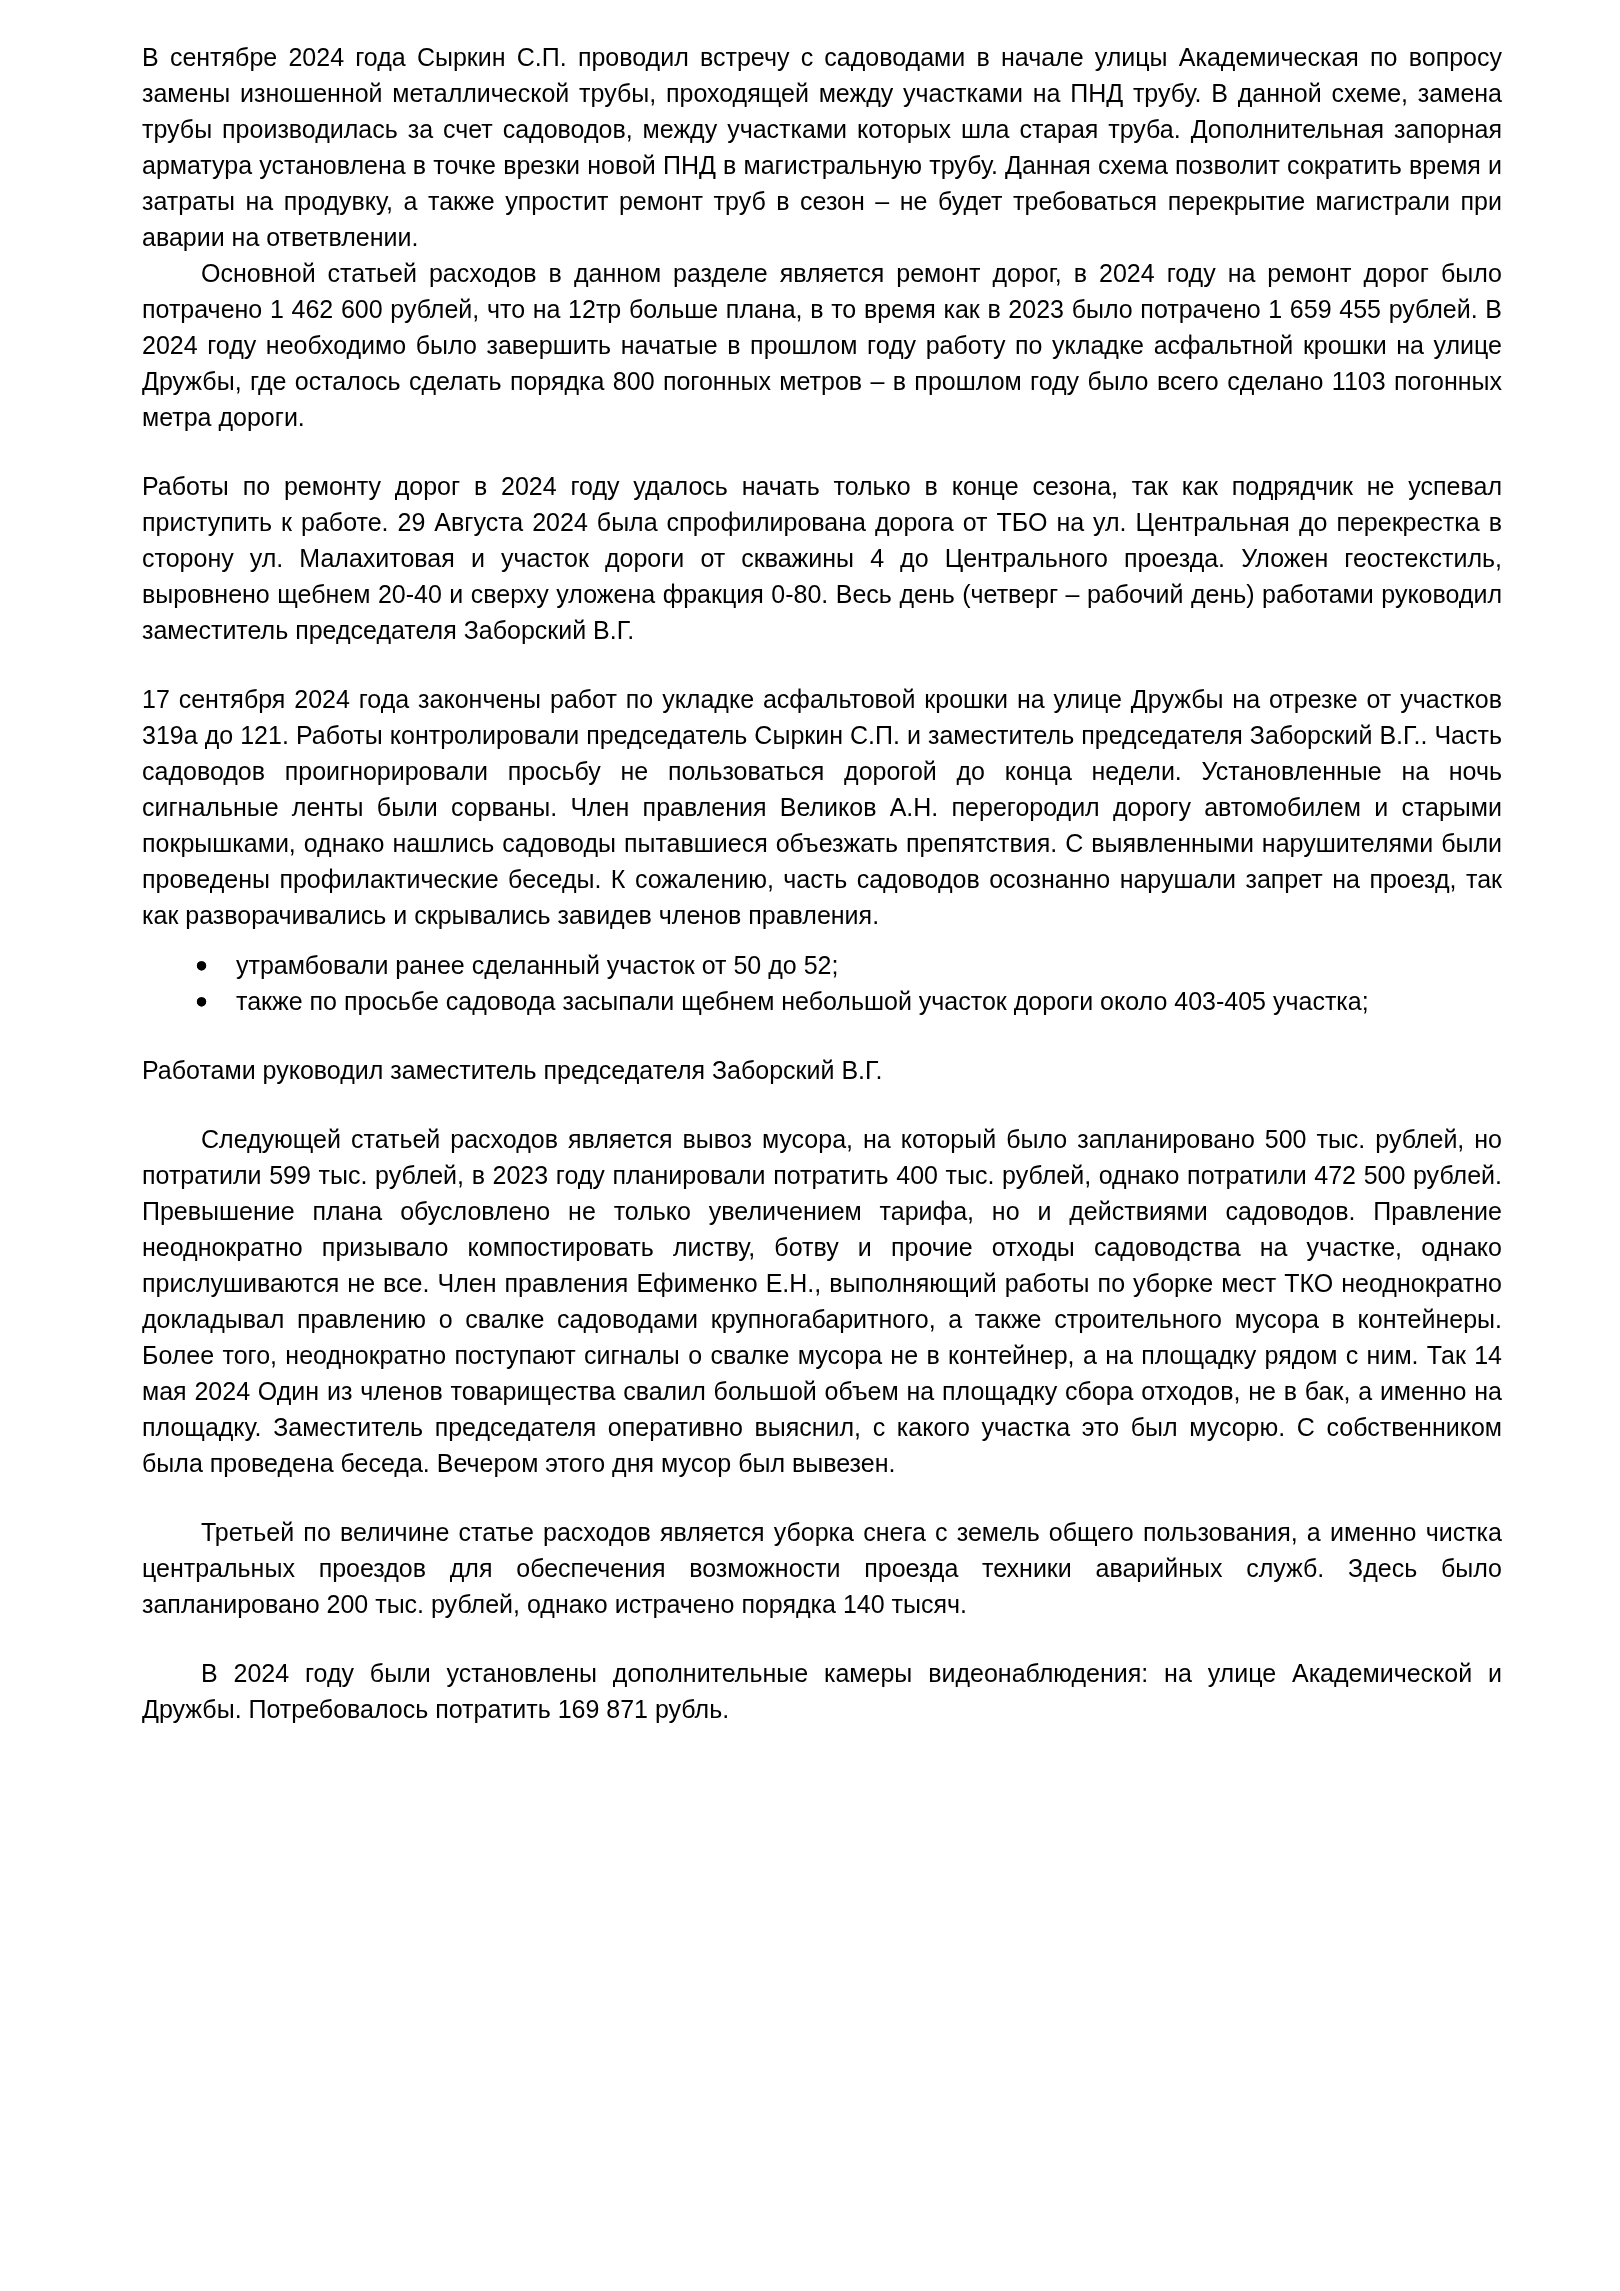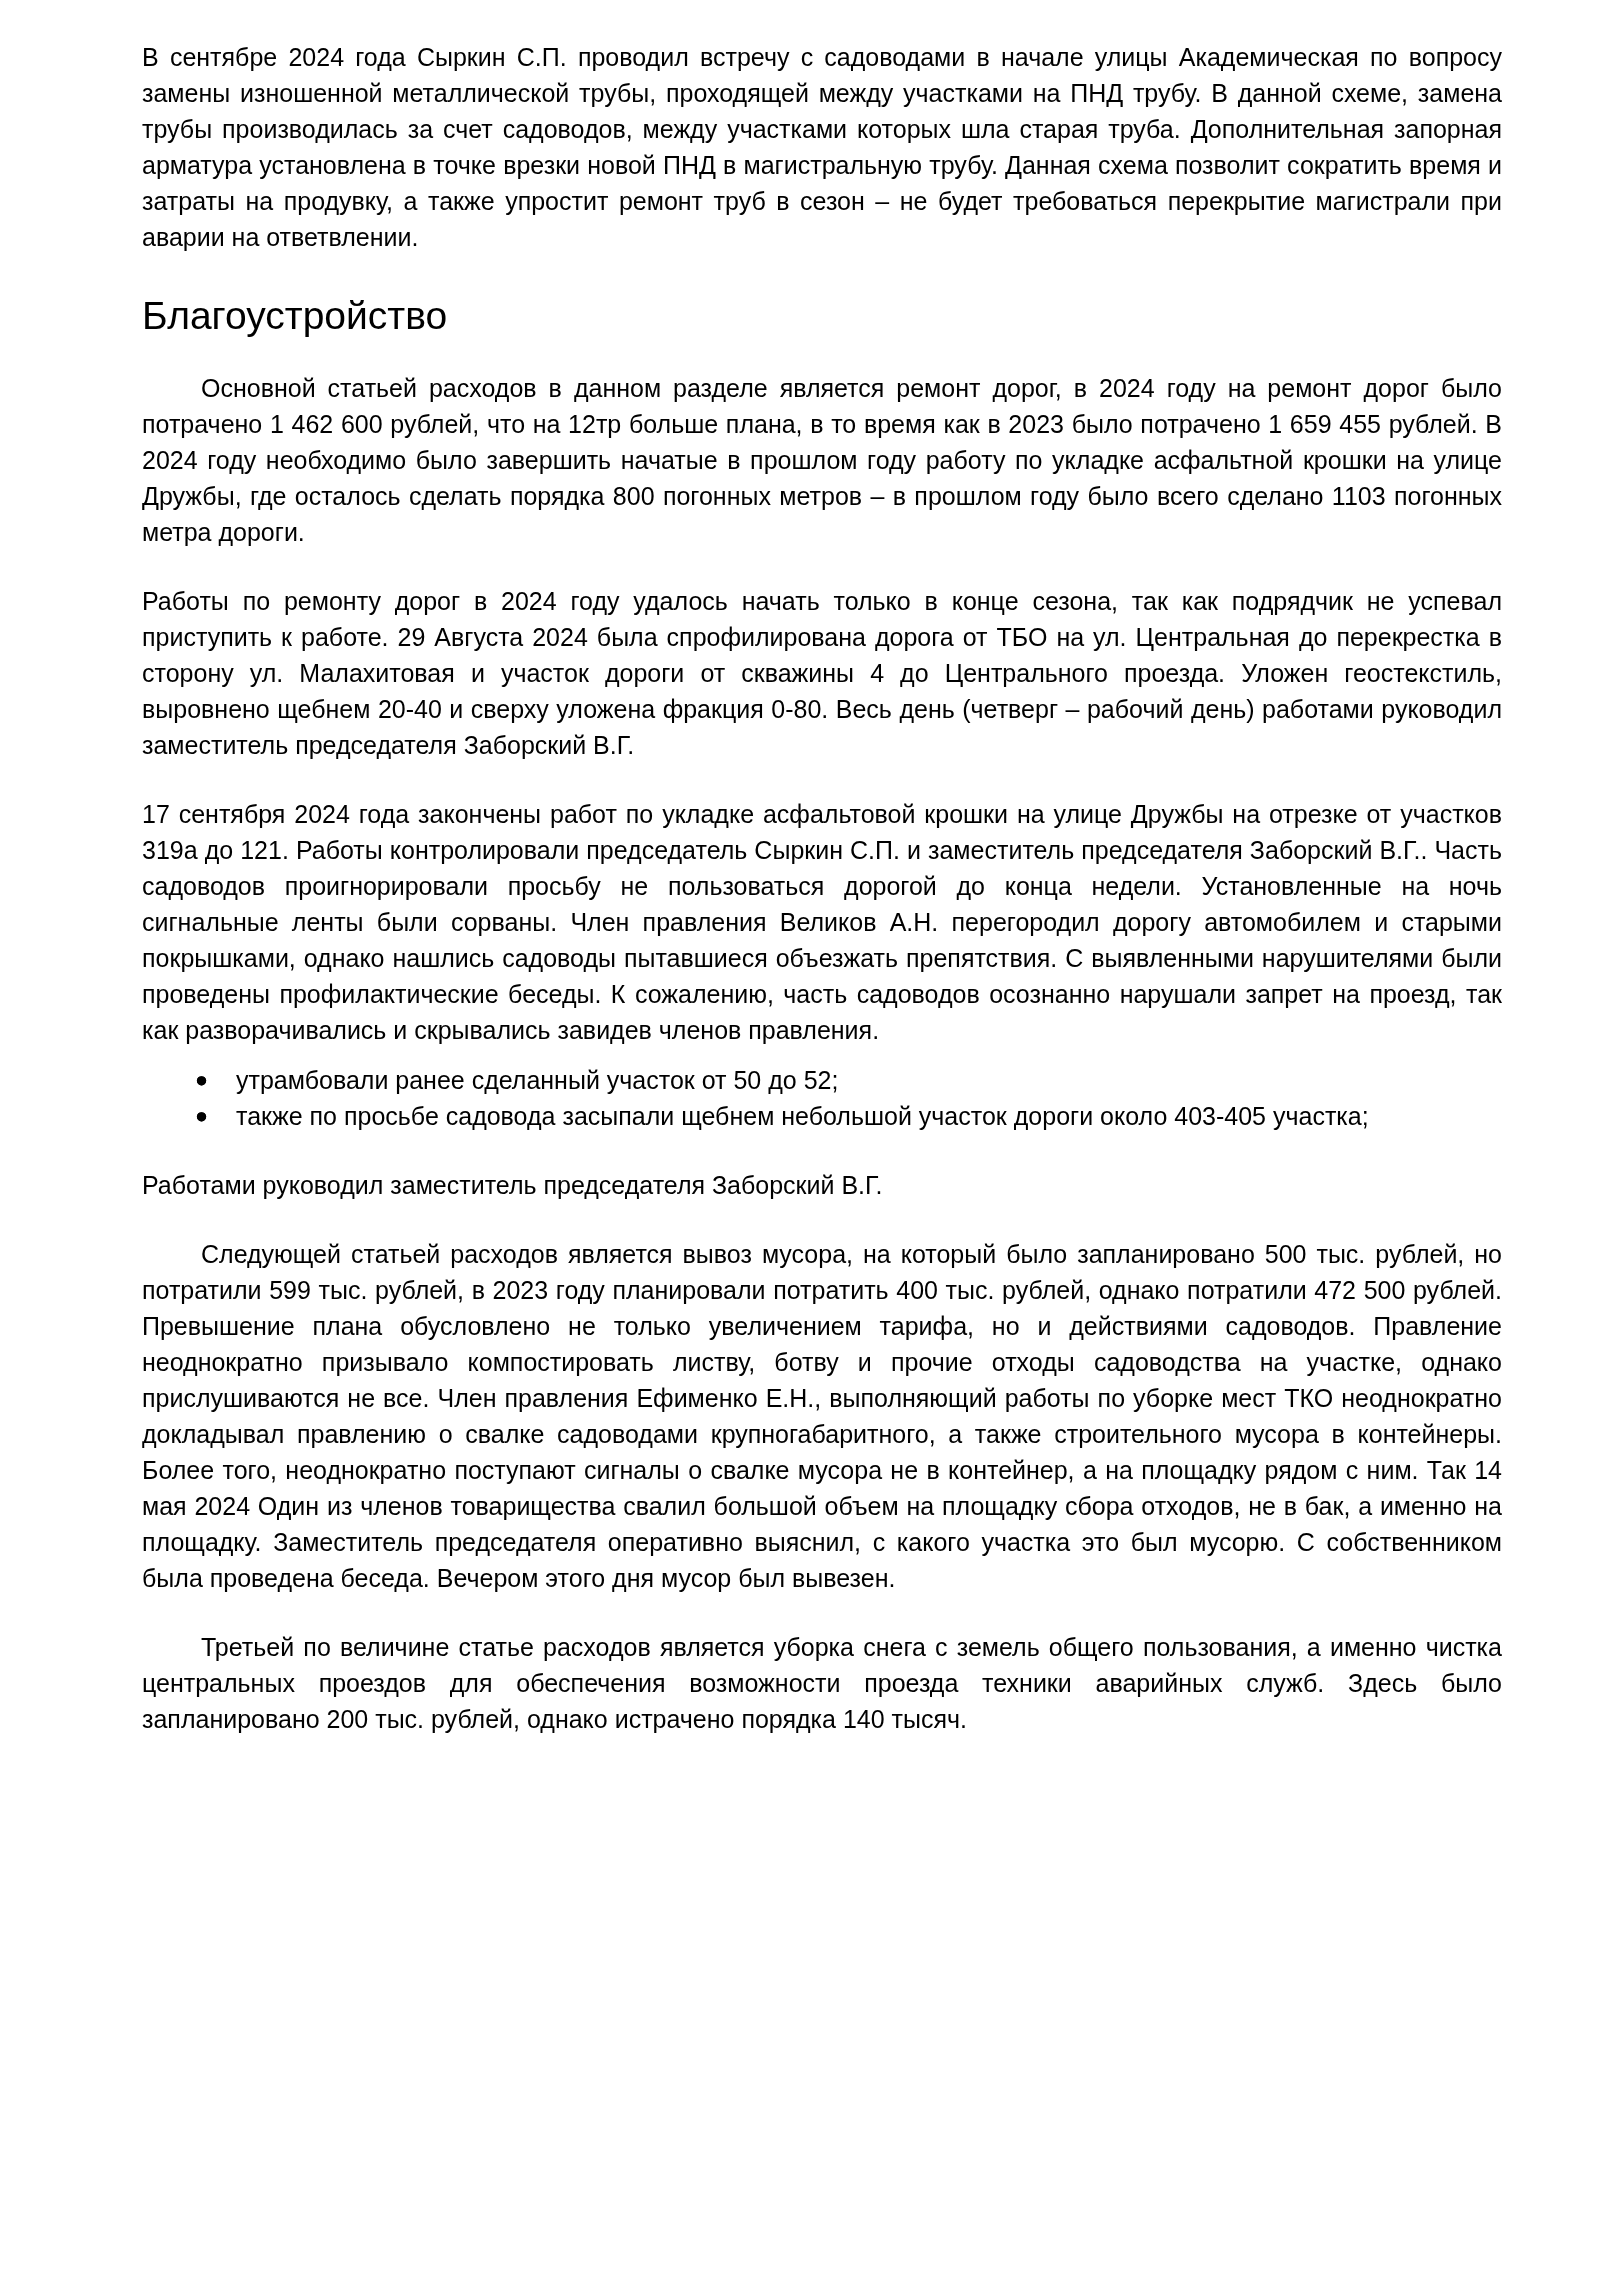--- a/index.html
+++ b/index.html
@@ -56,21 +56,20 @@
       font-size: 21.6px;
     }
   </style>
 </head>
 <body>
 
 <div class="page">
 
   <p>В сентябре 2024 года Сыркин С.П. проводил встречу с садоводами в начале улицы Академическая по вопросу замены изношенной металлической трубы, проходящей между участками на ПНД трубу. В данной схеме, замена трубы производилась за счет садоводов, между участками которых шла старая труба. Дополнительная запорная арматура установлена в точке врезки новой ПНД в магистральную трубу. Данная схема позволит сократить время и затраты на продувку, а также упростит ремонт труб в сезон – не будет требоваться перекрытие магистрали при аварии на ответвлении.</p>
 
-  <h2 class="heading">Благоустройство</h2>
 
   <p class="indent">Основной статьей расходов в данном разделе является ремонт дорог, в 2024 году на ремонт дорог было потрачено 1 462 600 рублей, что на 12тр больше плана, в то время как в 2023 было потрачено 1 659 455 рублей. В 2024  году необходимо было завершить начатые в прошлом году работу по укладке асфальтной крошки на улице Дружбы, где осталось сделать порядка 800 погонных метров – в прошлом году было всего сделано 1103 погонных метра дороги.</p>
 
   <p class="gap">Работы по ремонту дорог в 2024 году удалось начать только в конце сезона, так как подрядчик не успевал приступить к работе. 29 Августа 2024 была спрофилирована дорога от ТБО на ул. Центральная до перекрестка в сторону ул. Малахитовая  и участок дороги от скважины 4 до Центрального проезда. Уложен геостекстиль, выровнено щебнем 20-40 и сверху уложена фракция 0-80. Весь день (четверг – рабочий день) работами руководил заместитель председателя Заборский В.Г.</p>
 
   <p class="gap">17 сентября 2024 года закончены работ по укладке асфальтовой крошки на улице Дружбы на отрезке от участков 319а до 121. Работы контролировали председатель Сыркин С.П. и заместитель председателя Заборский В.Г.. Часть садоводов проигнорировали просьбу не пользоваться дорогой до конца недели. Установленные на ночь сигнальные ленты были сорваны. Член правления Великов А.Н. перегородил дорогу автомобилем и старыми покрышками, однако нашлись садоводы пытавшиеся объезжать препятствия. С выявленными нарушителями были проведены профилактические беседы. К сожалению, часть садоводов осознанно нарушали запрет на проезд, так как разворачивались и скрывались завидев членов правления.</p>
 
 
   <ul class="bullets">
     <li>
@@ -88,15 +87,16 @@
       <span>также по просьбе садовода засыпали щебнем небольшой участок дороги около  403-405 участка;</span>
     </li>
   </ul>
 
   <p class="gap">Работами руководил заместитель председателя Заборский В.Г.</p>
 
   <p class="indent gap">Следующей статьей расходов является вывоз мусора, на который было запланировано 500 тыс. рублей, но потратили 599 тыс. рублей, в 2023 году планировали потратить 400 тыс. рублей, однако потратили 472 500 рублей. Превышение плана обусловлено не только увеличением тарифа, но и действиями садоводов. Правление неоднократно призывало компостировать листву, ботву и прочие отходы садоводства на участке, однако прислушиваются не все. Член правления Ефименко Е.Н., выполняющий работы по уборке мест ТКО неоднократно докладывал правлению о свалке садоводами крупногабаритного, а также строительного мусора в контейнеры. Более того, неоднократно поступают сигналы о свалке мусора не в контейнер, а на площадку рядом с ним. Так 14 мая 2024 Один из членов товарищества свалил большой объем на площадку сбора отходов, не в бак, а именно на площадку. Заместитель председателя оперативно выяснил, с какого участка это был мусорю. С собственником была проведена беседа. Вечером этого дня мусор был вывезен.</p>
 
   <p class="indent gap">Третьей по величине статье расходов является уборка снега с земель общего пользования, а именно чистка центральных проездов для обеспечения возможности проезда техники аварийных служб. Здесь было запланировано 200 тыс. рублей, однако истрачено порядка 140 тысяч.</p>
 
+  <p class="indent gap">В 2024 году были установлены дополнительные камеры видеонаблюдения: на улице Академической и Дружбы. Потребовалось потратить 169 871 рубль.</p>
 
 </div>
 
 
 </body></html>

